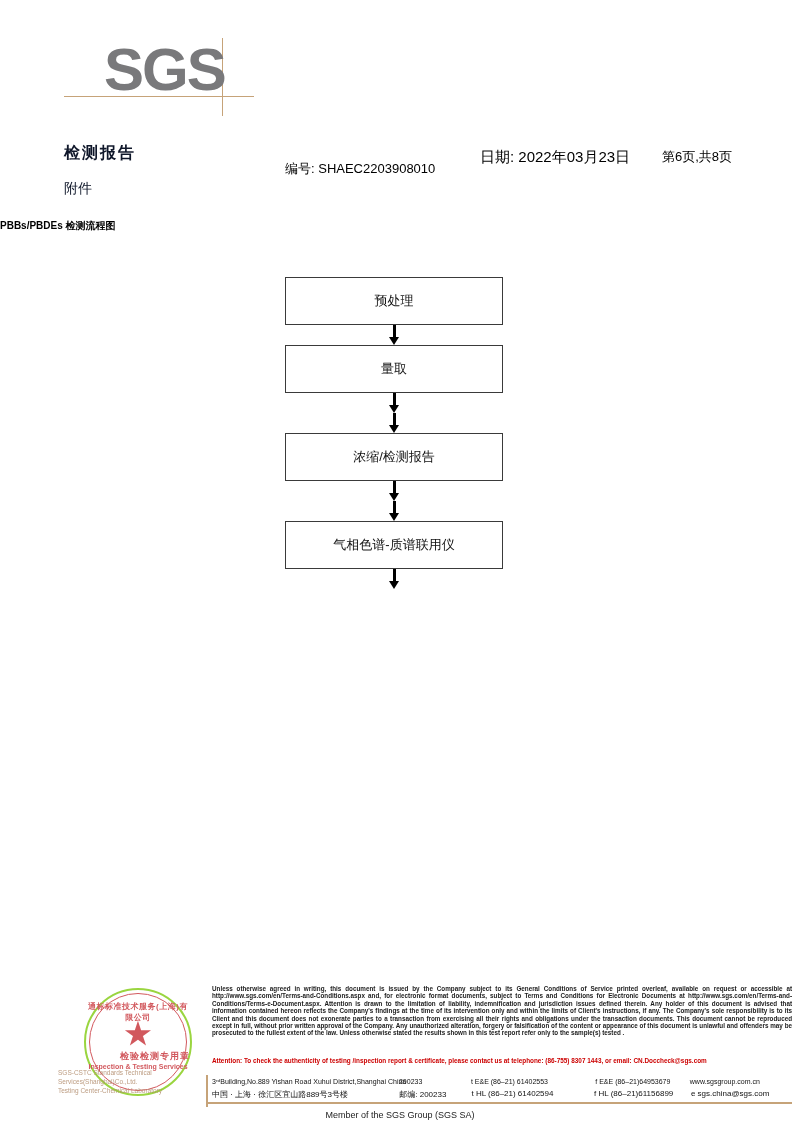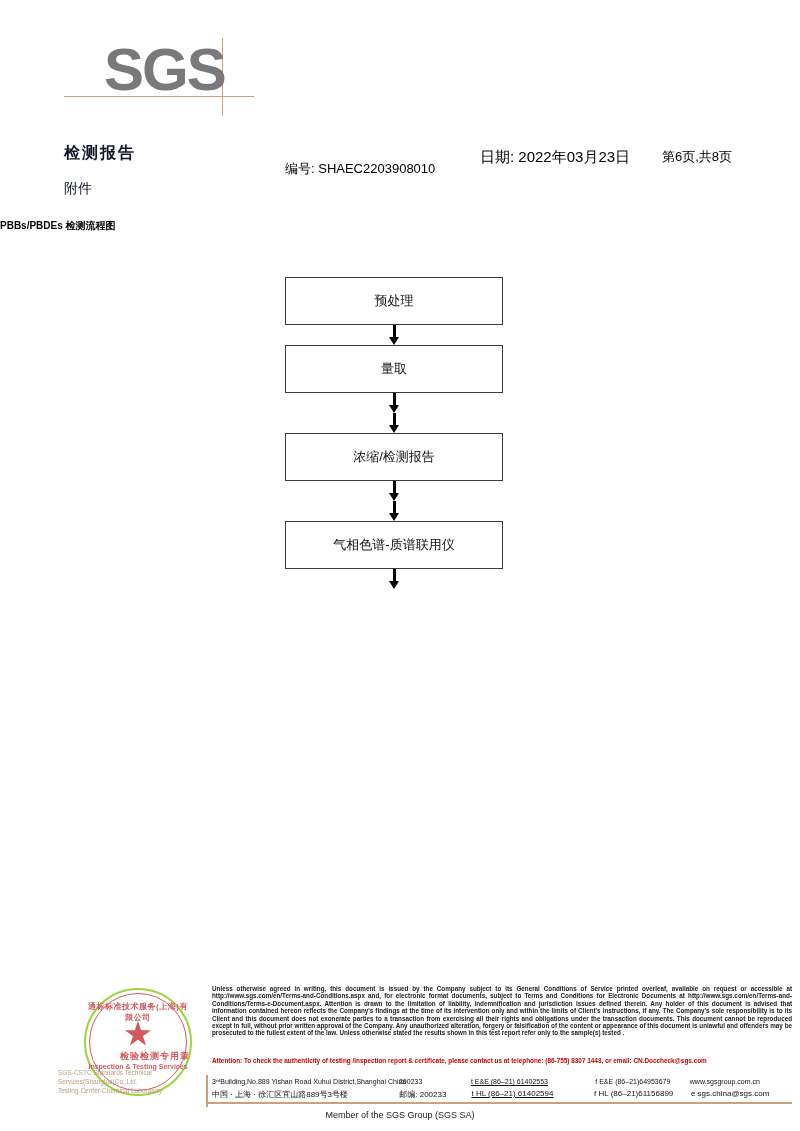--- a/index.html
+++ b/index.html
@@ -259,21 +259,21 @@
     left: 212px;
     font-size: 7px;
     color: #111;
     white-space: nowrap;
   }
   .addr-row.r1 { top: 1078px; }
   .addr-row.r2 { top: 1089px; font-size: 8px; }
   .addr-row span { display: inline-block; vertical-align: top; }
   .c-street { width: 185px; }
   .c-zip    { width: 70px; }
-  .c-tel    { width: 105px; text-decoration: underline; }
+  .c-tel    { width: 105px; }
   .c-fax    { width: 110px; text-align: center; }
   .c-web    { width: 120px; }
 
   .member {
     position: absolute;
     left: 0;
     right: 0;
     top: 1110px;
     text-align: center;
     font-size: 9px;

